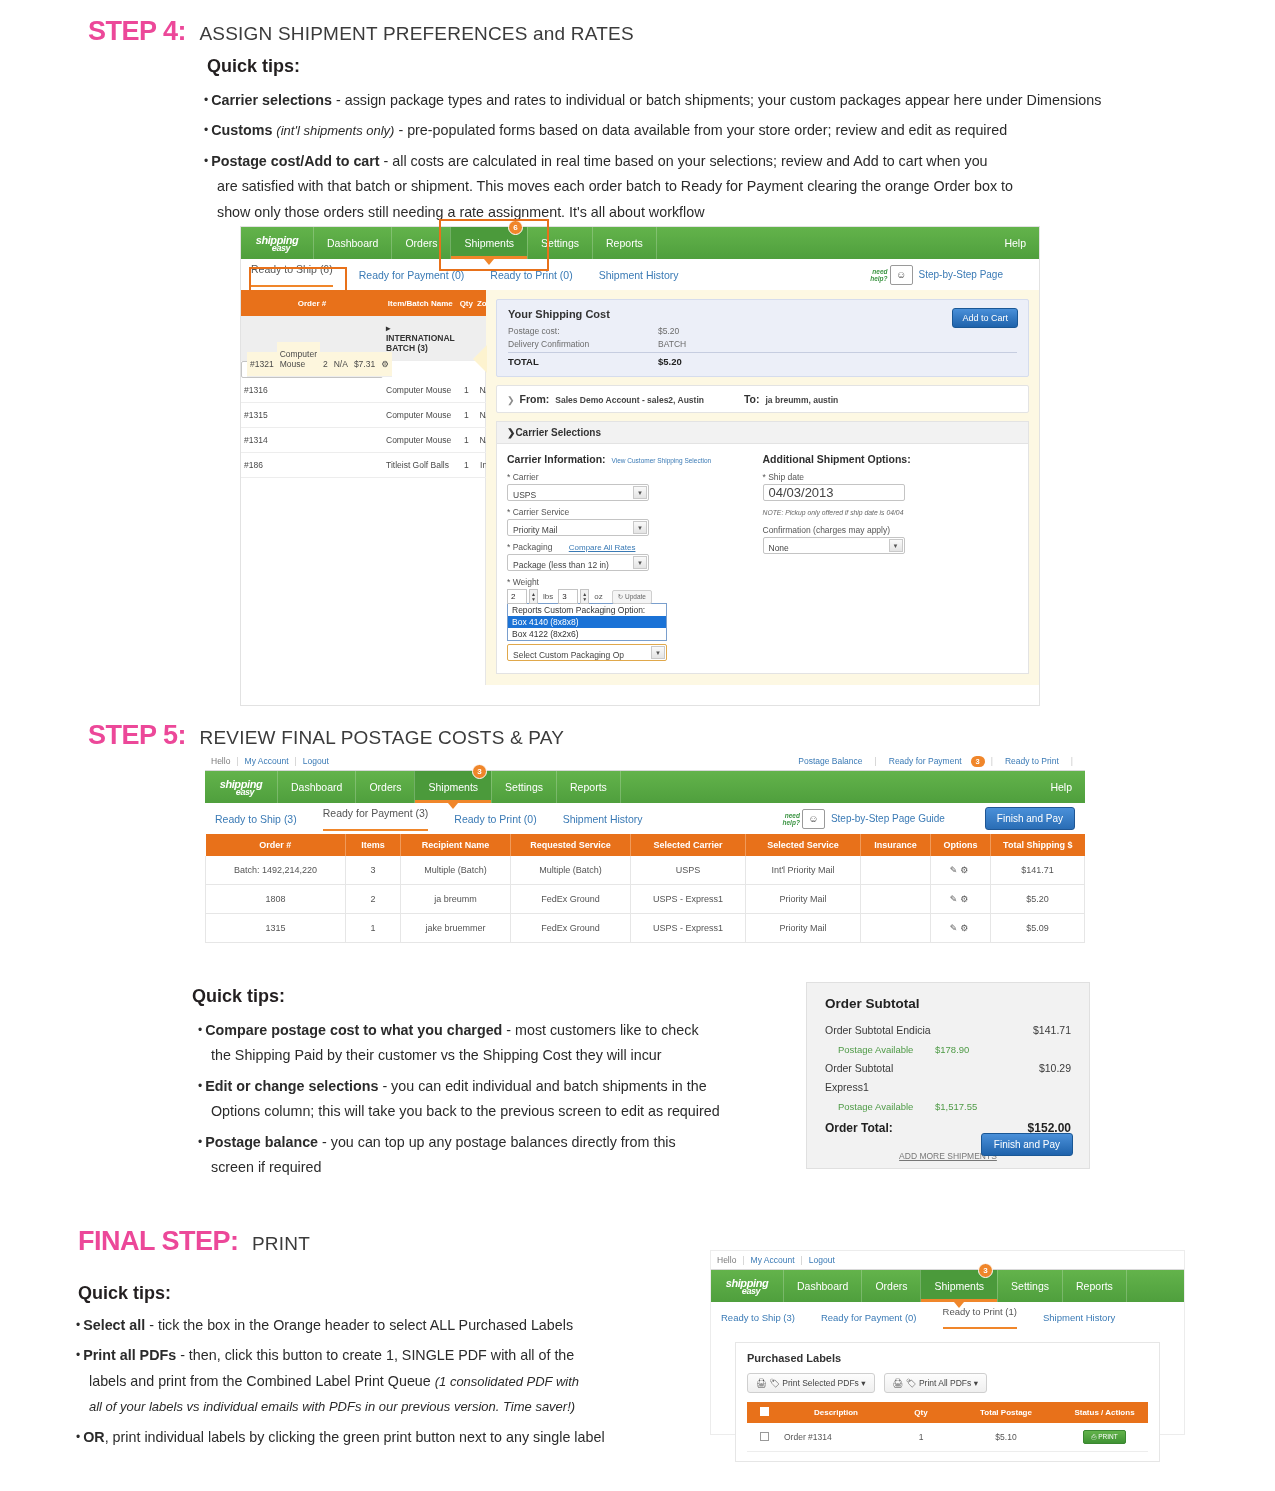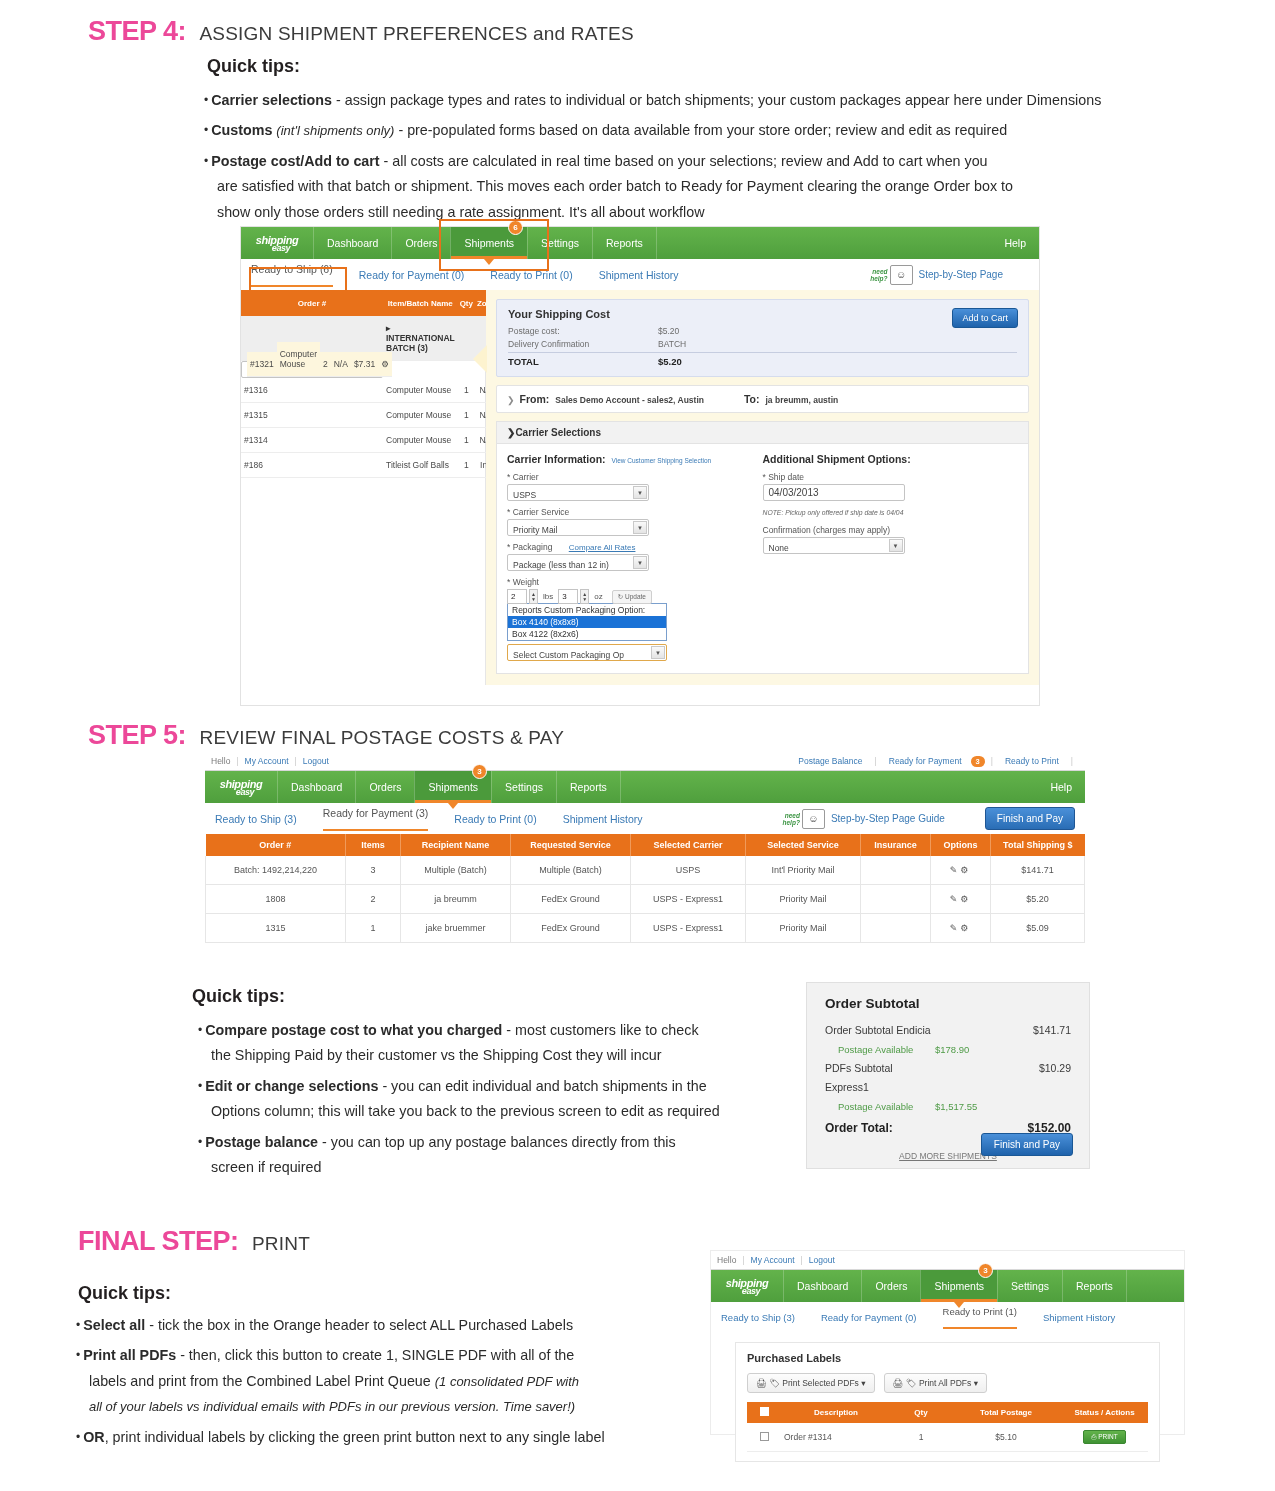--- a/index.html
+++ b/index.html
@@ -163,21 +163,21 @@
     width:142px; height:17px; border:1px solid #c4c4c4; border-radius:2px;
     background:#fff; font-size:8.5px; color:#444; display:flex; align-items:flex-end;
     padding-left:5px; position:relative;
   }
   .sel .ar {
     position:absolute; right:1px; top:1px; bottom:1px; width:14px;
     background:linear-gradient(#fafafa,#e4e4e4); border:1px solid #c9c9c9;
     display:flex; align-items:center; justify-content:center; font-size:6px; color:#555;
   }
   .txtin { width:142px; height:17px; border:1px solid #c4c4c4; border-radius:2px;
-           font-size:10px; color:#444; display:flex; align-items:center; padding-left:5px;}
+           font-size:13px; color:#444; display:flex; align-items:center; padding-left:5px;}
   .note { font-size:6.8px; font-style:italic; color:#666; margin:8px 0 9px; }
   .cmp { color:#3a7ab5; font-size:8px; text-decoration:underline; margin-left:14px; }
 
   .wrow { display:flex; align-items:center; gap:2px; margin-top:2px;}
   .spin { width:20px; height:15px; border:1px solid #c4c4c4; font-size:8px;
           display:flex; align-items:center; padding-left:3px; background:#fff; }
   .spinb { width:9px; height:15px; border:1px solid #c4c4c4; background:#f1f1f1;
            font-size:5px; display:flex; flex-direction:column; align-items:center;
            justify-content:center; line-height:5px; color:#444;}
   .unit { font-size:8px; color:#555; margin:0 3px; }
@@ -621,21 +621,21 @@
     <span class="l">Order Subtotal Endicia</span>
     <span class="m"></span>
     <span class="r">$141.71</span>
   </div>
   <div class="sr green">
     <span class="l">Postage Available</span>
     <span class="m">$178.90</span>
     <span class="r"></span>
   </div>
   <div class="sr">
-    <span class="l">PDFs Subtotal Express1</span>
+    <span class="l">Order Subtotal Express1</span>
     <span class="m"></span>
     <span class="r">$10.29</span>
   </div>
   <div class="sr green">
     <span class="l">Postage Available</span>
     <span class="m">$1,517.55</span>
     <span class="r"></span>
   </div>
   <div class="sr tot">
     <span class="l">Order Total:</span>

